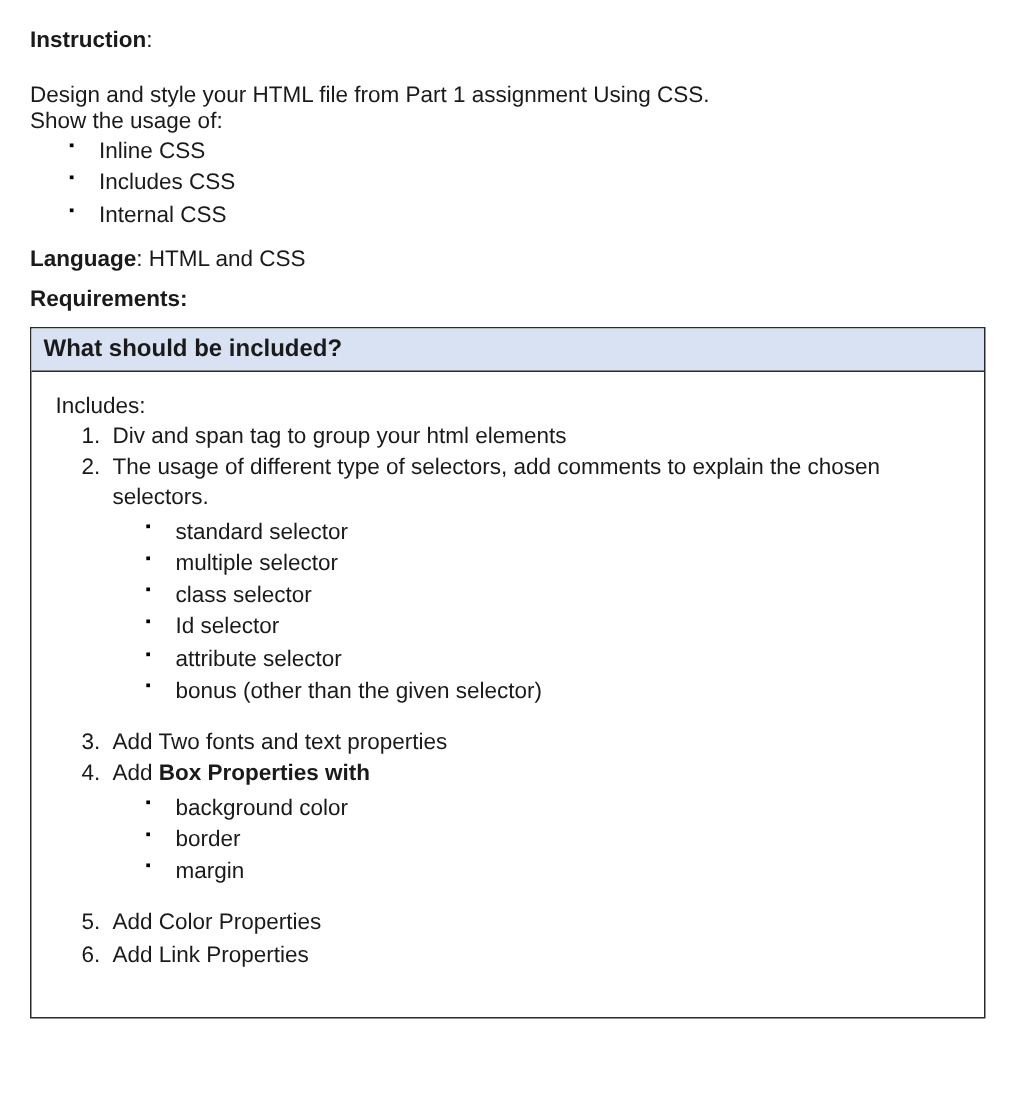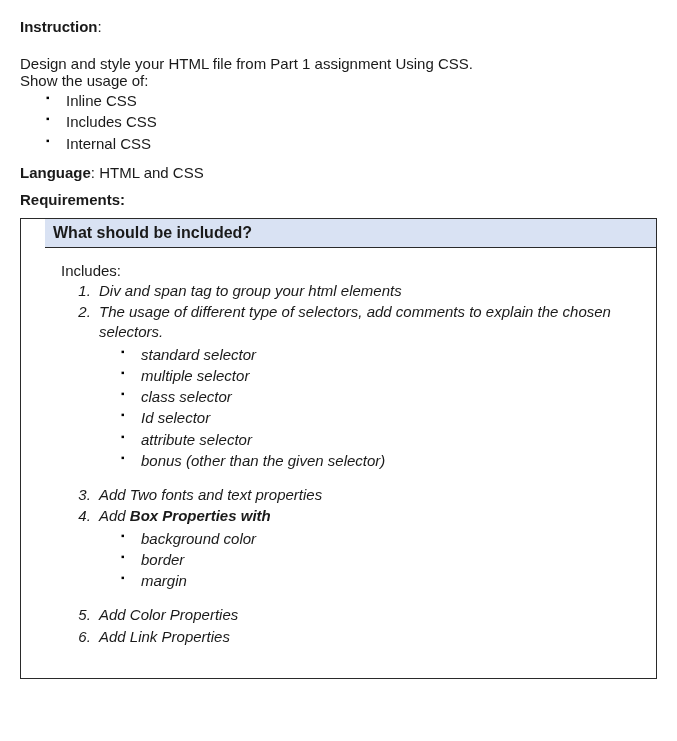--- a/index.html
+++ b/index.html
@@ -38,42 +38,40 @@
     content: "▪";
     position: absolute;
     left: 0;
     top: 0;
     font-size: 10px;
     color: #000;
   }
   .box {
     border: 1px solid #2a2a2a;
     margin-top: 6px;
-    padding-left: 24px;
   }
   .box-header {
     background: #d9e2f3;
     border-bottom: 1px solid #2a2a2a;
     padding: 5px 8px;
     font-weight: bold;
     font-size: 16px;
   }
   .box-body {
     padding: 14px 10px 30px 10px;
   }
   ol.numbered {
     list-style: decimal;
     padding-left: 40px;
     margin: 2px 0 0 0;
   }
   ol.numbered > li {
     padding-left: 4px;
     margin-bottom: 1px;
     line-height: 1.35;
-    font-style: italic;
   }
   ol.numbered > li.gap-before {
     margin-top: 14px;
   }
   ul.sub-bullets {
     list-style: none;
     padding-left: 22px;
     margin: 2px 0 2px 0;
   }
   ul.sub-bullets li {

